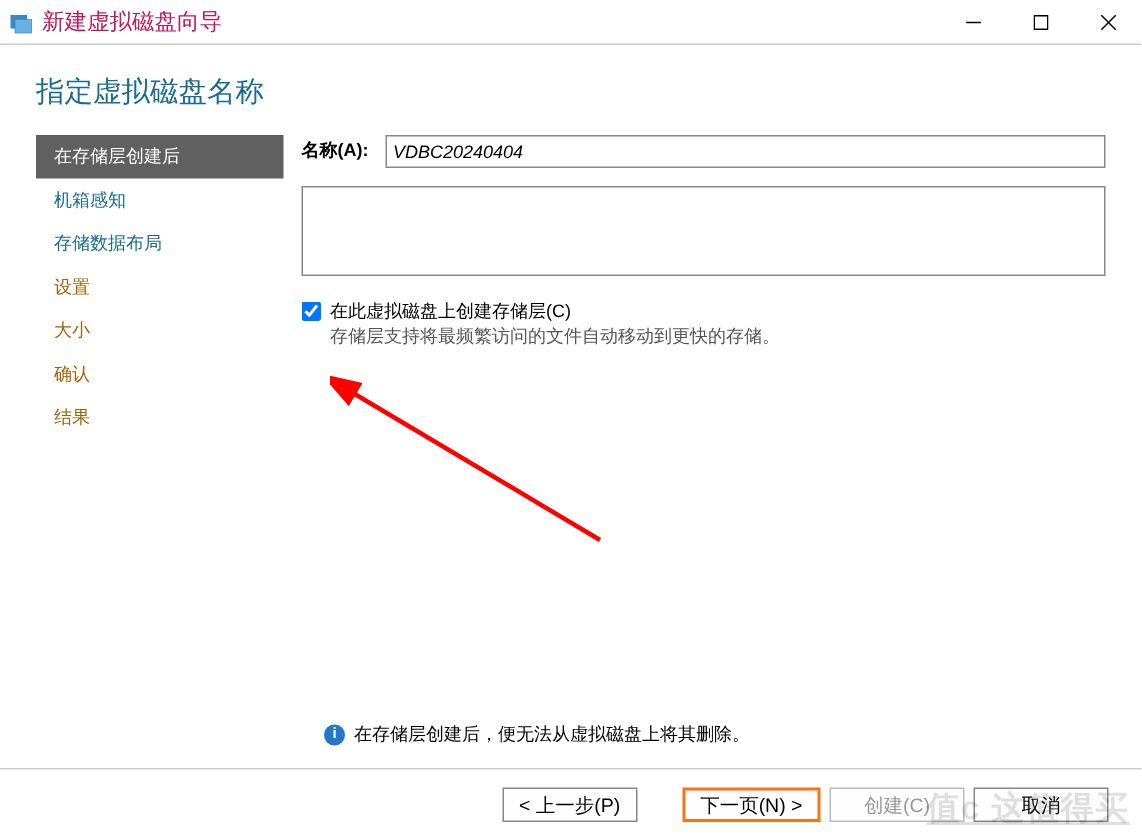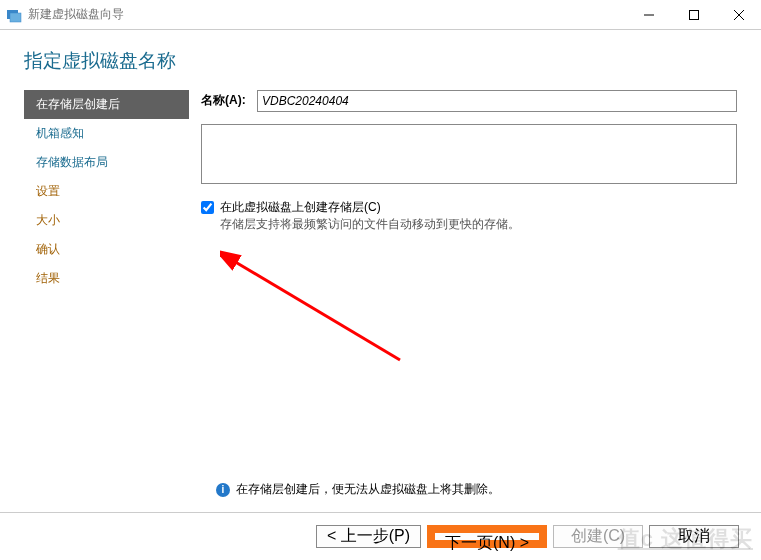--- a/index.html
+++ b/index.html
@@ -17,21 +17,21 @@
       display: flex;
       align-items: center;
       padding-left: 6px;
       border-bottom: 1px solid #ccc;
     }
     .titlebar-icon {
       width: 16px; height: 16px;
       display: inline-flex; align-items: center; justify-content: center;
       margin-right: 6px;
     }
-    .titlebar-title { font-size: 12px; color: #737373; }
+    .titlebar-title { font-size: 15px; color: #be185d; }
     .titlebar-controls {
       margin-left: auto;
       display: flex;
     }
     .winctl {
       width: 45px; height: 30px;
       display: flex; align-items: center; justify-content: center;
       color: #000;
     }
     .heading {
@@ -109,25 +109,25 @@
       align-items: center;
       gap: 6px;
       padding-right: 22px;
     }
     .btn {
       min-width: 90px;
       height: 23px;
       border: 1px solid #888;
       background: #fdfdfd;
       font-family: inherit;
-      font-size: 16px;
+      font-size: 13px;
       padding: 0 10px;
       cursor: pointer;
     }
-    .btn.primary { border: 8px solid #f97316; }
+    .btn.primary { border: 2px solid #f97316; margin-left: 24px; }
     .btn:disabled { color: #999; border-color: #bbb; cursor: default; }
     .arrow {
       position: absolute;
       pointer-events: none;
     }
     .watermark {
       position: absolute;
       right: 8px; bottom: 6px;
       font-size: 22px;
       color: rgba(0,0,0,0.12);

